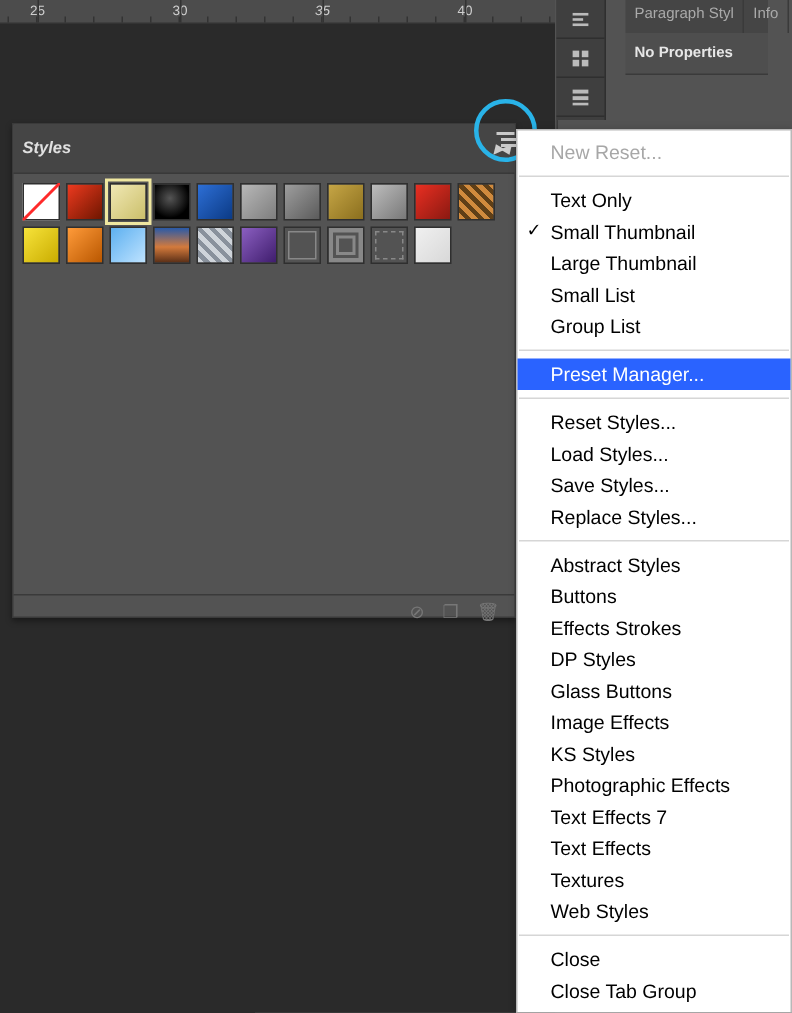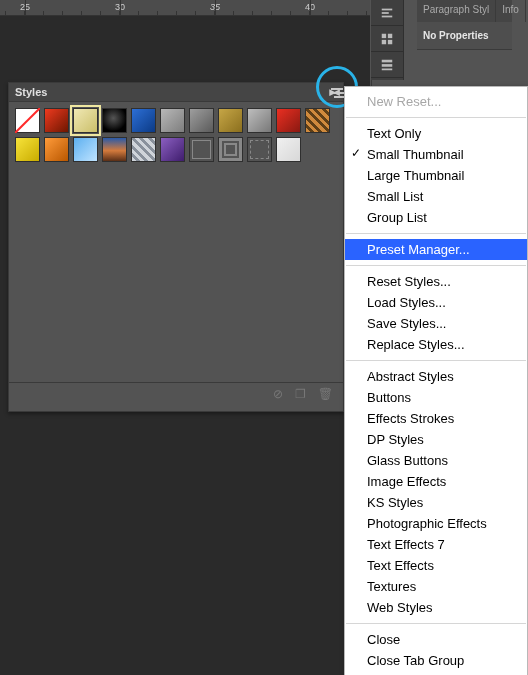--- a/index.html
+++ b/index.html
@@ -87,27 +87,28 @@
     position: absolute;
     left: 8px; top: 82px;
     width: 336px;
     height: 330px;
     background: #535353;
     border: 1px solid #3a3a3a;
     box-shadow: 0 2px 4px rgba(0,0,0,0.4);
     z-index: 5;
   }
   .styles-header {
-    height: 19px;
+    height: 33px;
     background: #454545;
     display: flex;
     align-items: center;
     justify-content: space-between;
     padding: 0 6px;
     border-bottom: 1px solid #393939;
+    font-style: italic;
   }
   .styles-header .title {
     font-size: 11px;
     color: #e0e0e0;
     font-weight: bold;
   }
   .styles-header .ctrls { display:flex; gap:8px; align-items:center; }
   .arrow-lr { font-size: 9px; color:#ccc; letter-spacing:-3px; }
   .swatch-grid {
     padding: 6px;

